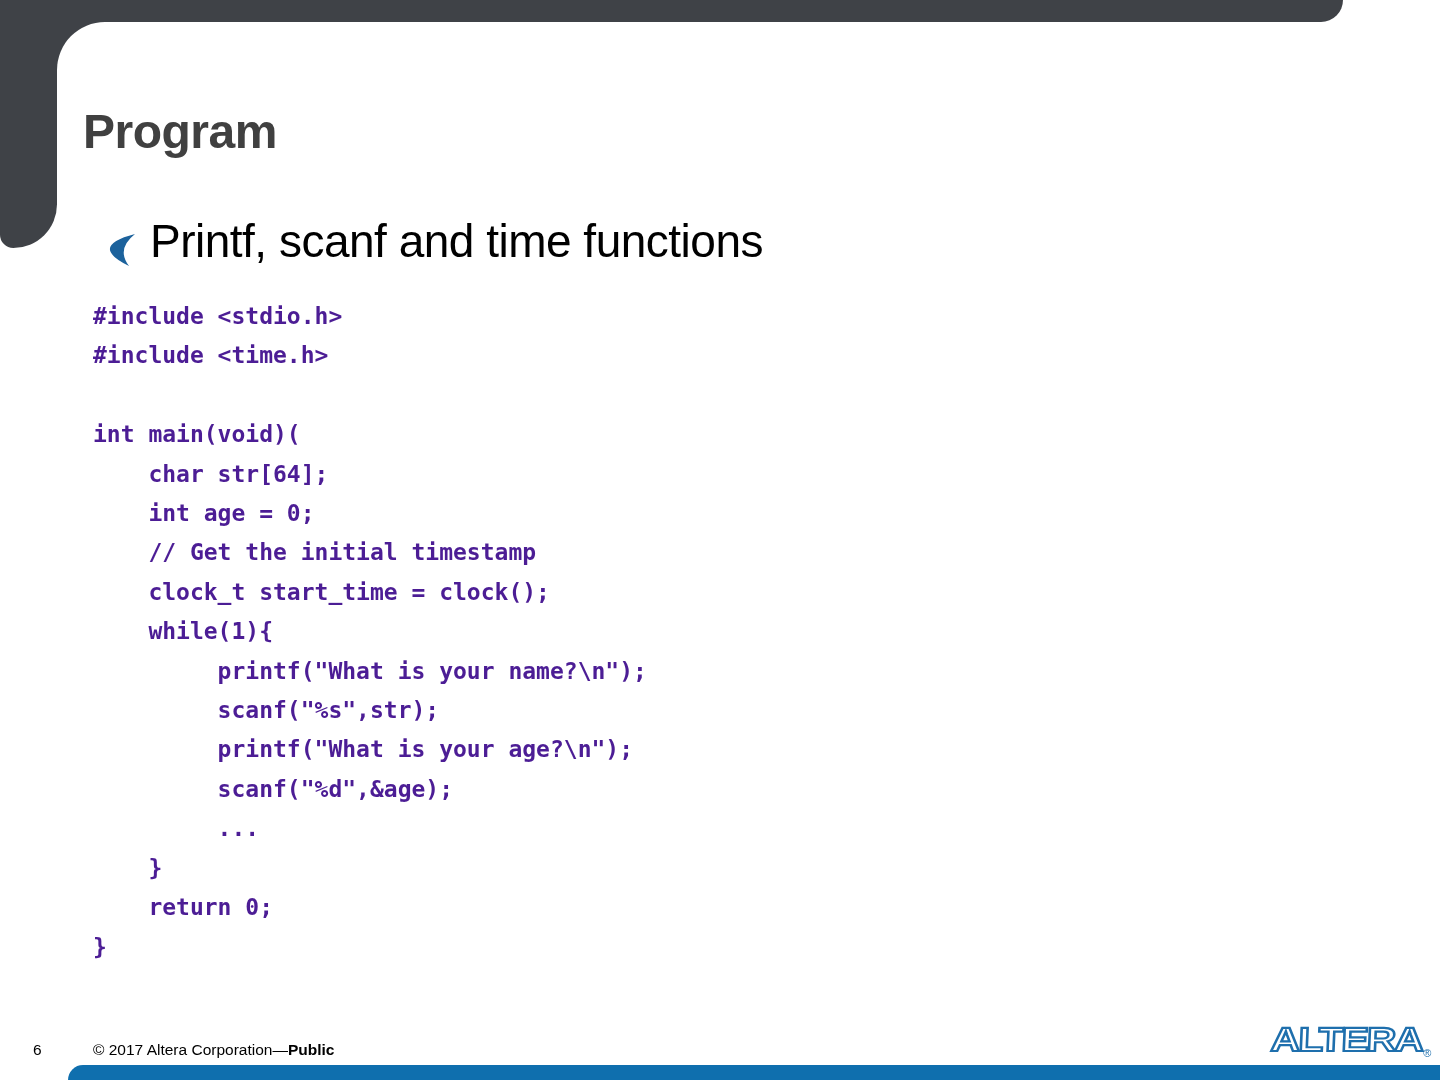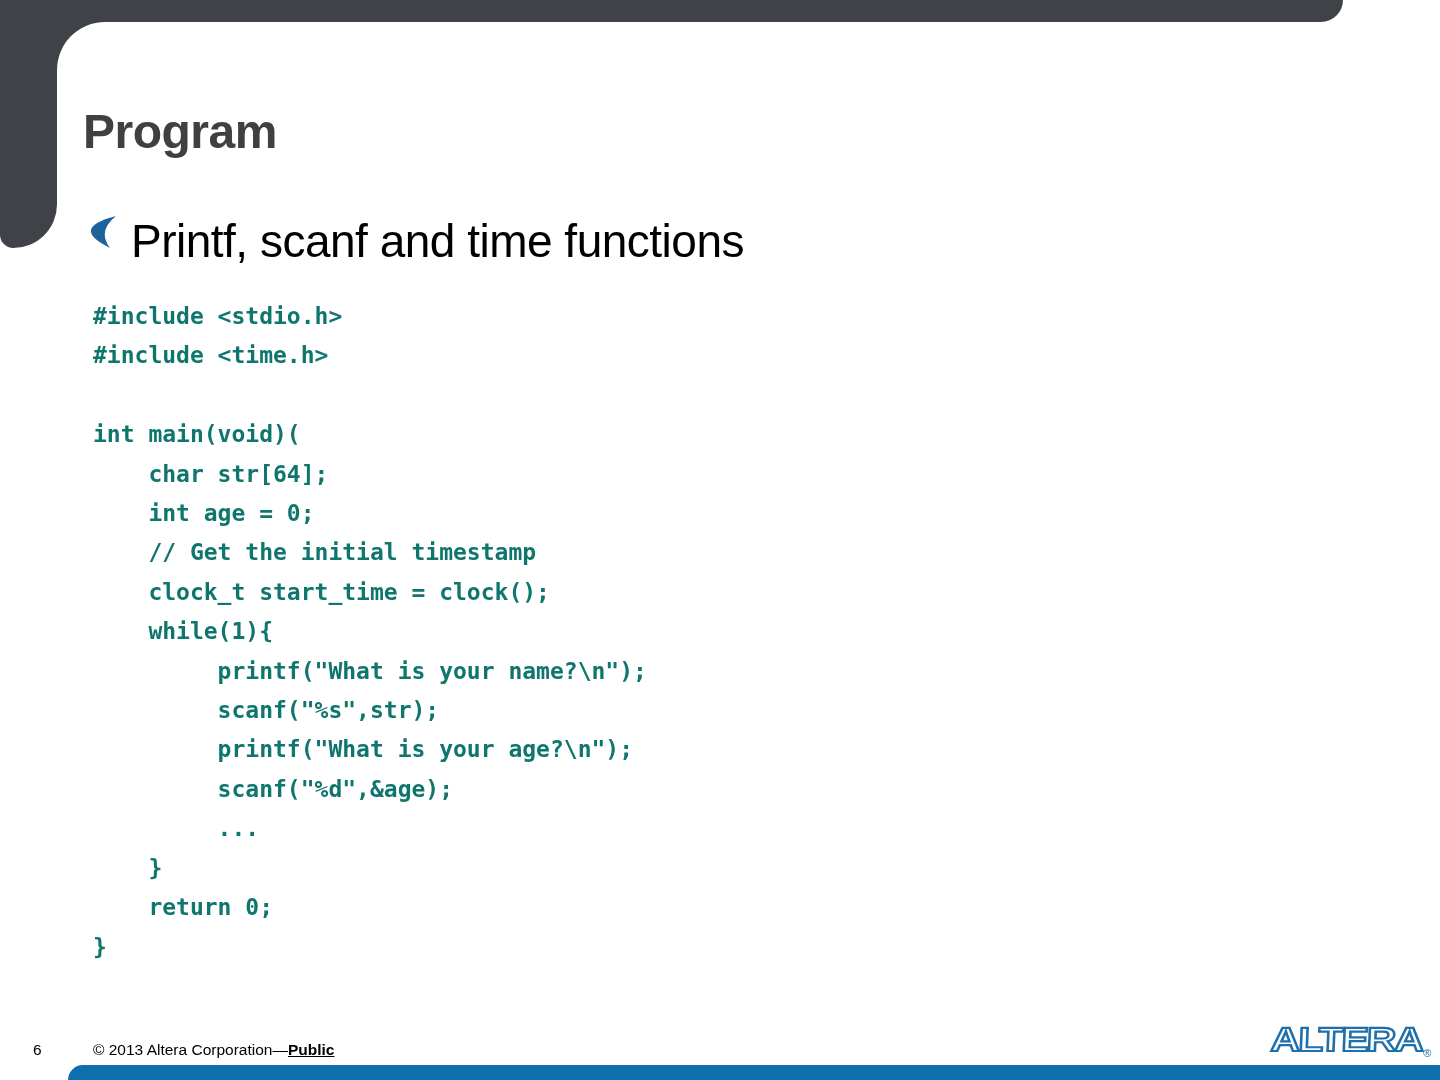--- a/index.html
+++ b/index.html
@@ -43,54 +43,54 @@
 
   
   .slide-title {
     position: absolute; left: 83px; top: 72px;
     font-size: 48px; font-weight: bold;
     color: #404040;
     letter-spacing: -0.5px;
     z-index: 3;
   }
   .bullet-row {
-    position: absolute; left: 79px; top: 214px;
-    display: flex; align-items: flex-start;
+    position: absolute; left: 98px; top: 214px;
+    display: flex; align-items: flex-end;
     z-index: 3;
   }
   .bullet-icon { width: 40px; height: 36px; margin-right: 12px; flex: 0 0 auto; }
   .bullet-icon path { fill: #1c629c; }
   .bullet-text {
     font-size: 46px; font-weight: 400;
     color: #000000;
     letter-spacing: -0.5px;
   }
   .code-block {
     position: absolute; left: 93px; top: 297px;
     margin: 0;
     font-family: "DejaVu Sans Mono", "Liberation Mono", monospace;
     font-size: 23px; font-weight: bold;
     line-height: 39.4px;
-    color: #0f766e;
+    color: #4c1d95;
     white-space: pre;
     z-index: 3;
   }
 
   
   .page-number {
     position: absolute; left: 33px; top: 1041px;
     font-size: 15.5px; color: #000000;
     z-index: 3;
   }
   .copyright {
     position: absolute; left: 93px; top: 1041px;
     font-size: 15.5px; color: #000000;
     z-index: 3;
   }
-  .copyright .bold { font-weight: bold; text-decoration: underline; }
+  .copyright .bold { font-weight: bold; }
 
   .altera-logo {
     position: absolute; left: 1270px; top: 1012px;
     z-index: 3;
     white-space: nowrap;
   }
   .logo-text {
     display: inline-block;
     font-family: "Liberation Sans", sans-serif;
     font-size: 41px; font-weight: bold;
@@ -146,17 +146,17 @@
          scanf("%s",str);
          printf("What is your age?\n");
          scanf("%d",&amp;age);
          ...
     }
     return 0;
 }</pre>
 
 <div class="page-number">6</div>
 
-<div class="copyright"><span>© 2013 Altera Corporation—</span><span class="bold">Public</span></div>
+<div class="copyright"><span>© 2017 Altera Corporation—</span><span class="bold">Public</span></div>
 
 <div class="altera-logo"><span class="logo-text">ALTERA</span><span class="logo-reg">®</span></div>
 
 <div class="bottom-bar"></div>
 
 </body></html>

